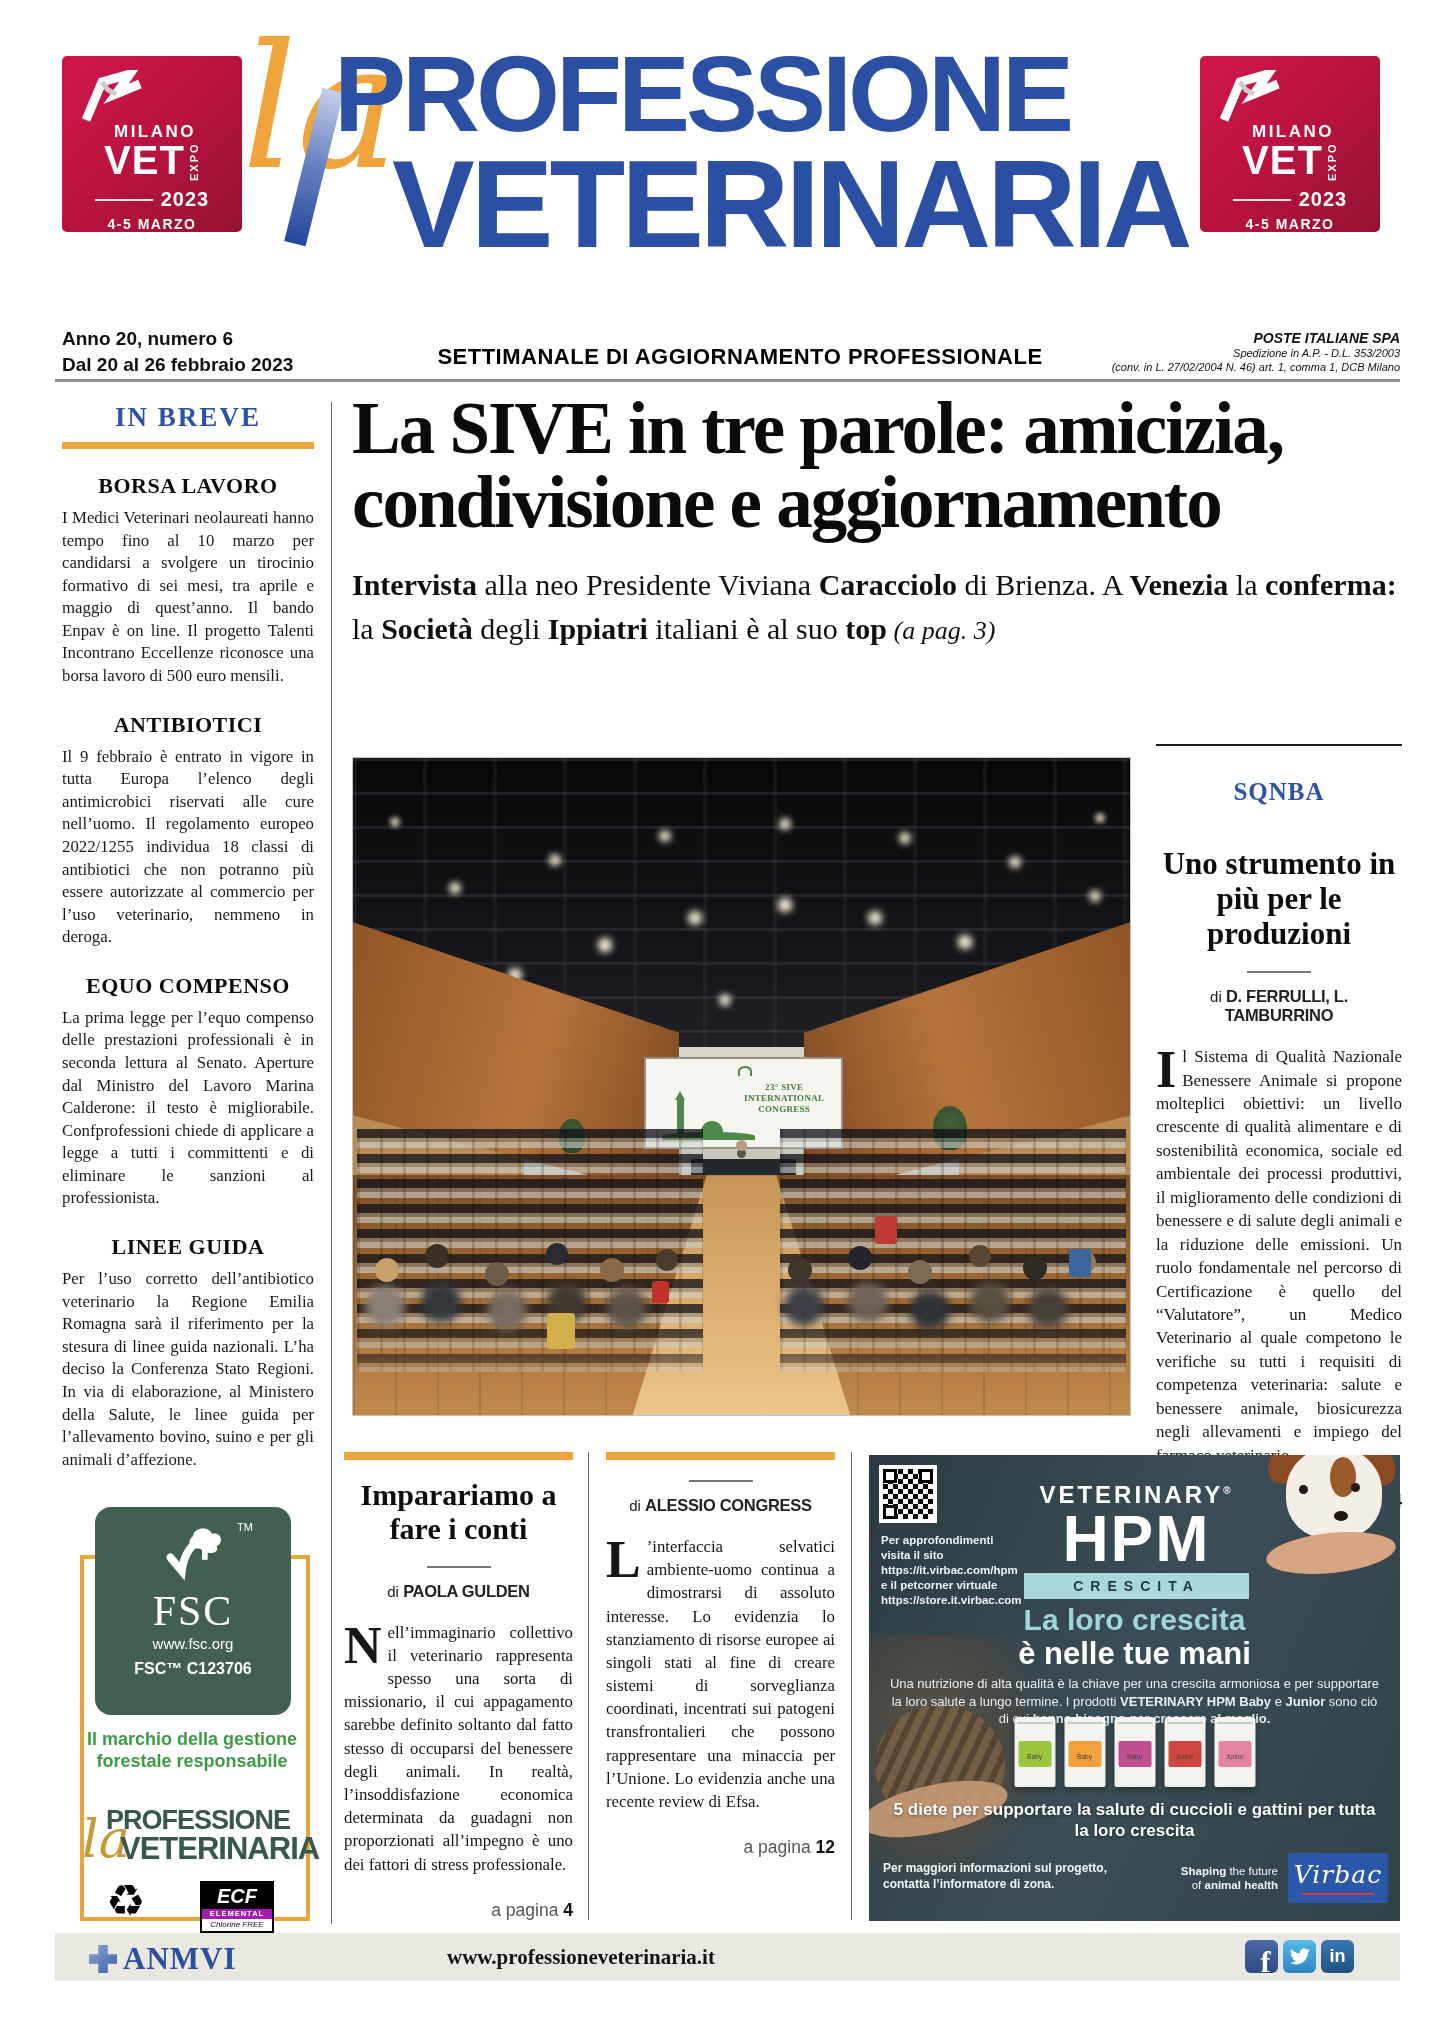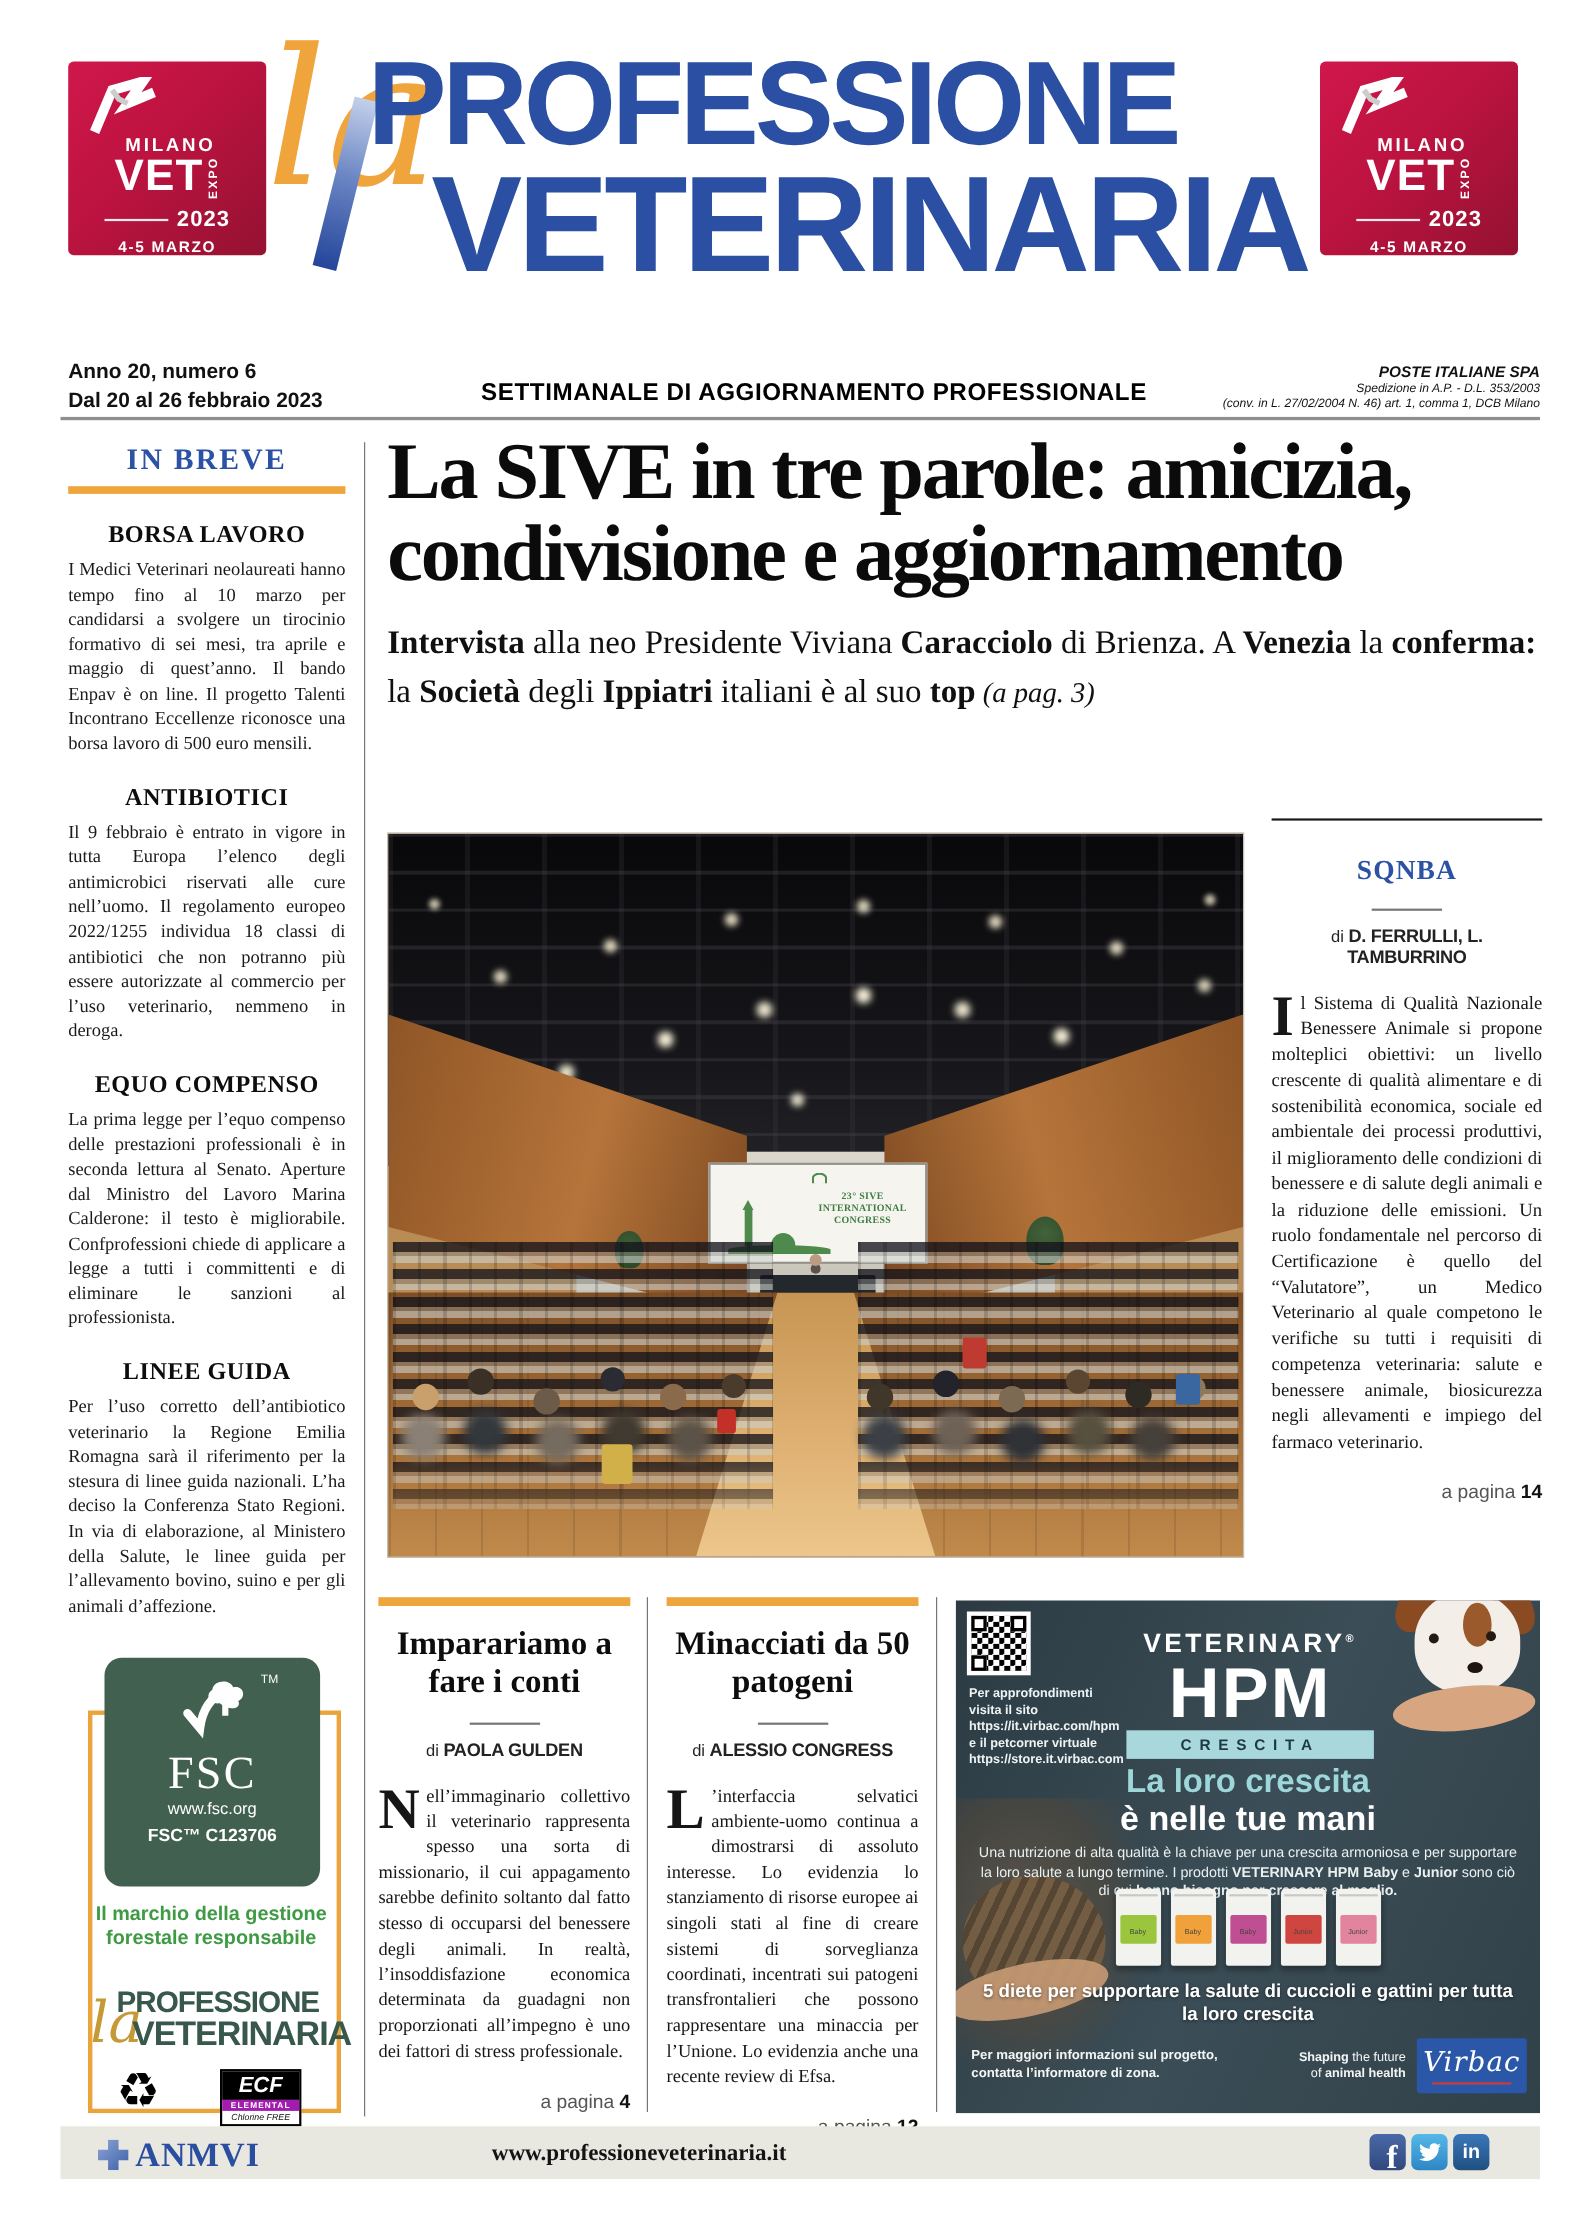--- a/index.html
+++ b/index.html
@@ -362,38 +362,38 @@
   <div class="ph-people l"></div>
   <div class="ph-people r"></div>
   <div class="ph-chair chair-red"></div>
   <div class="ph-chair chair-blue"></div>
   <div class="ph-chair chair-yellow"></div>
   <div class="ph-chair bag-red"></div>
 </div>
 
 <div class="sqnba">
   <div class="kicker">SQNBA</div>
+  <div class="col-title">Uno strumento in più per le produzioni</div>
   <div class="title-rule"></div>
   <div class="byline"><span>di </span><span class="nm">D. FERRULLI, L. TAMBURRINO</span></div>
   <div class="body-txt"><span class="dropcap">I</span><span>l Sistema di Qualità Nazionale Benessere Animale si propone molteplici obiettivi: un livello crescente di qualità alimentare e di sostenibilità economica, sociale ed ambientale dei processi produttivi, il miglioramento delle condizioni di benessere e di salute degli animali e la riduzione delle emissioni. Un ruolo fondamentale nel percorso di Certificazione è quello del “Valutatore”, un Medico Veterinario al quale competono le verifiche su tutti i requisiti di competenza veterinaria: salute e benessere animale, biosicurezza negli allevamenti e impiego del farmaco veterinario.</span></div>
   <div class="pageref"><span>a pagina </span><b>14</b></div>
 </div>
 
 <div class="mid-art" style="left:344px">
   <div class="orange-bar" style="background-color: rgb(238, 165, 59);"></div>
   <div class="col-title">Imparariamo a fare i conti</div>
   <div class="title-rule"></div>
   <div class="byline"><span>di </span><span class="nm">PAOLA GULDEN</span></div>
   <div class="body-txt"><span class="dropcap">N</span><span>ell’immaginario collettivo il veterinario rappresenta spesso una sorta di missionario, il cui appagamento sarebbe definito soltanto dal fatto stesso di occuparsi del benessere degli animali. In realtà, l’insoddisfazione economica determinata da guadagni non proporzionati all’impegno è uno dei fattori di stress professionale.</span></div>
   <div class="pageref"><span>a pagina </span><b>4</b></div>
 </div>
 
 <div class="mid-art" style="left:606px">
   <div class="orange-bar" style="background-color: rgb(238, 165, 59);"></div>
-  <div class="col-title">Minacciati da 50 patogeni</div>
   <div class="title-rule"></div>
   <div class="byline"><span>di </span><span class="nm">ALESSIO CONGRESS</span></div>
   <div class="body-txt"><span class="dropcap">L</span><span>’interfaccia selvatici ambiente-uomo continua a dimostrarsi di assoluto interesse. Lo evidenzia lo stanziamento di risorse europee ai singoli stati al fine di creare sistemi di sorveglianza coordinati, incentrati sui patogeni transfrontalieri che possono rappresentare una minaccia per l’Unione. Lo evidenzia anche una recente review di Efsa.</span></div>
   <div class="pageref"><span>a pagina </span><b>12</b></div>
 </div>
 
 <div class="ad">
   <div class="ad-cat"></div>
   <div class="ad-cat-stripes"></div>
   <div class="ad-hand"></div>

